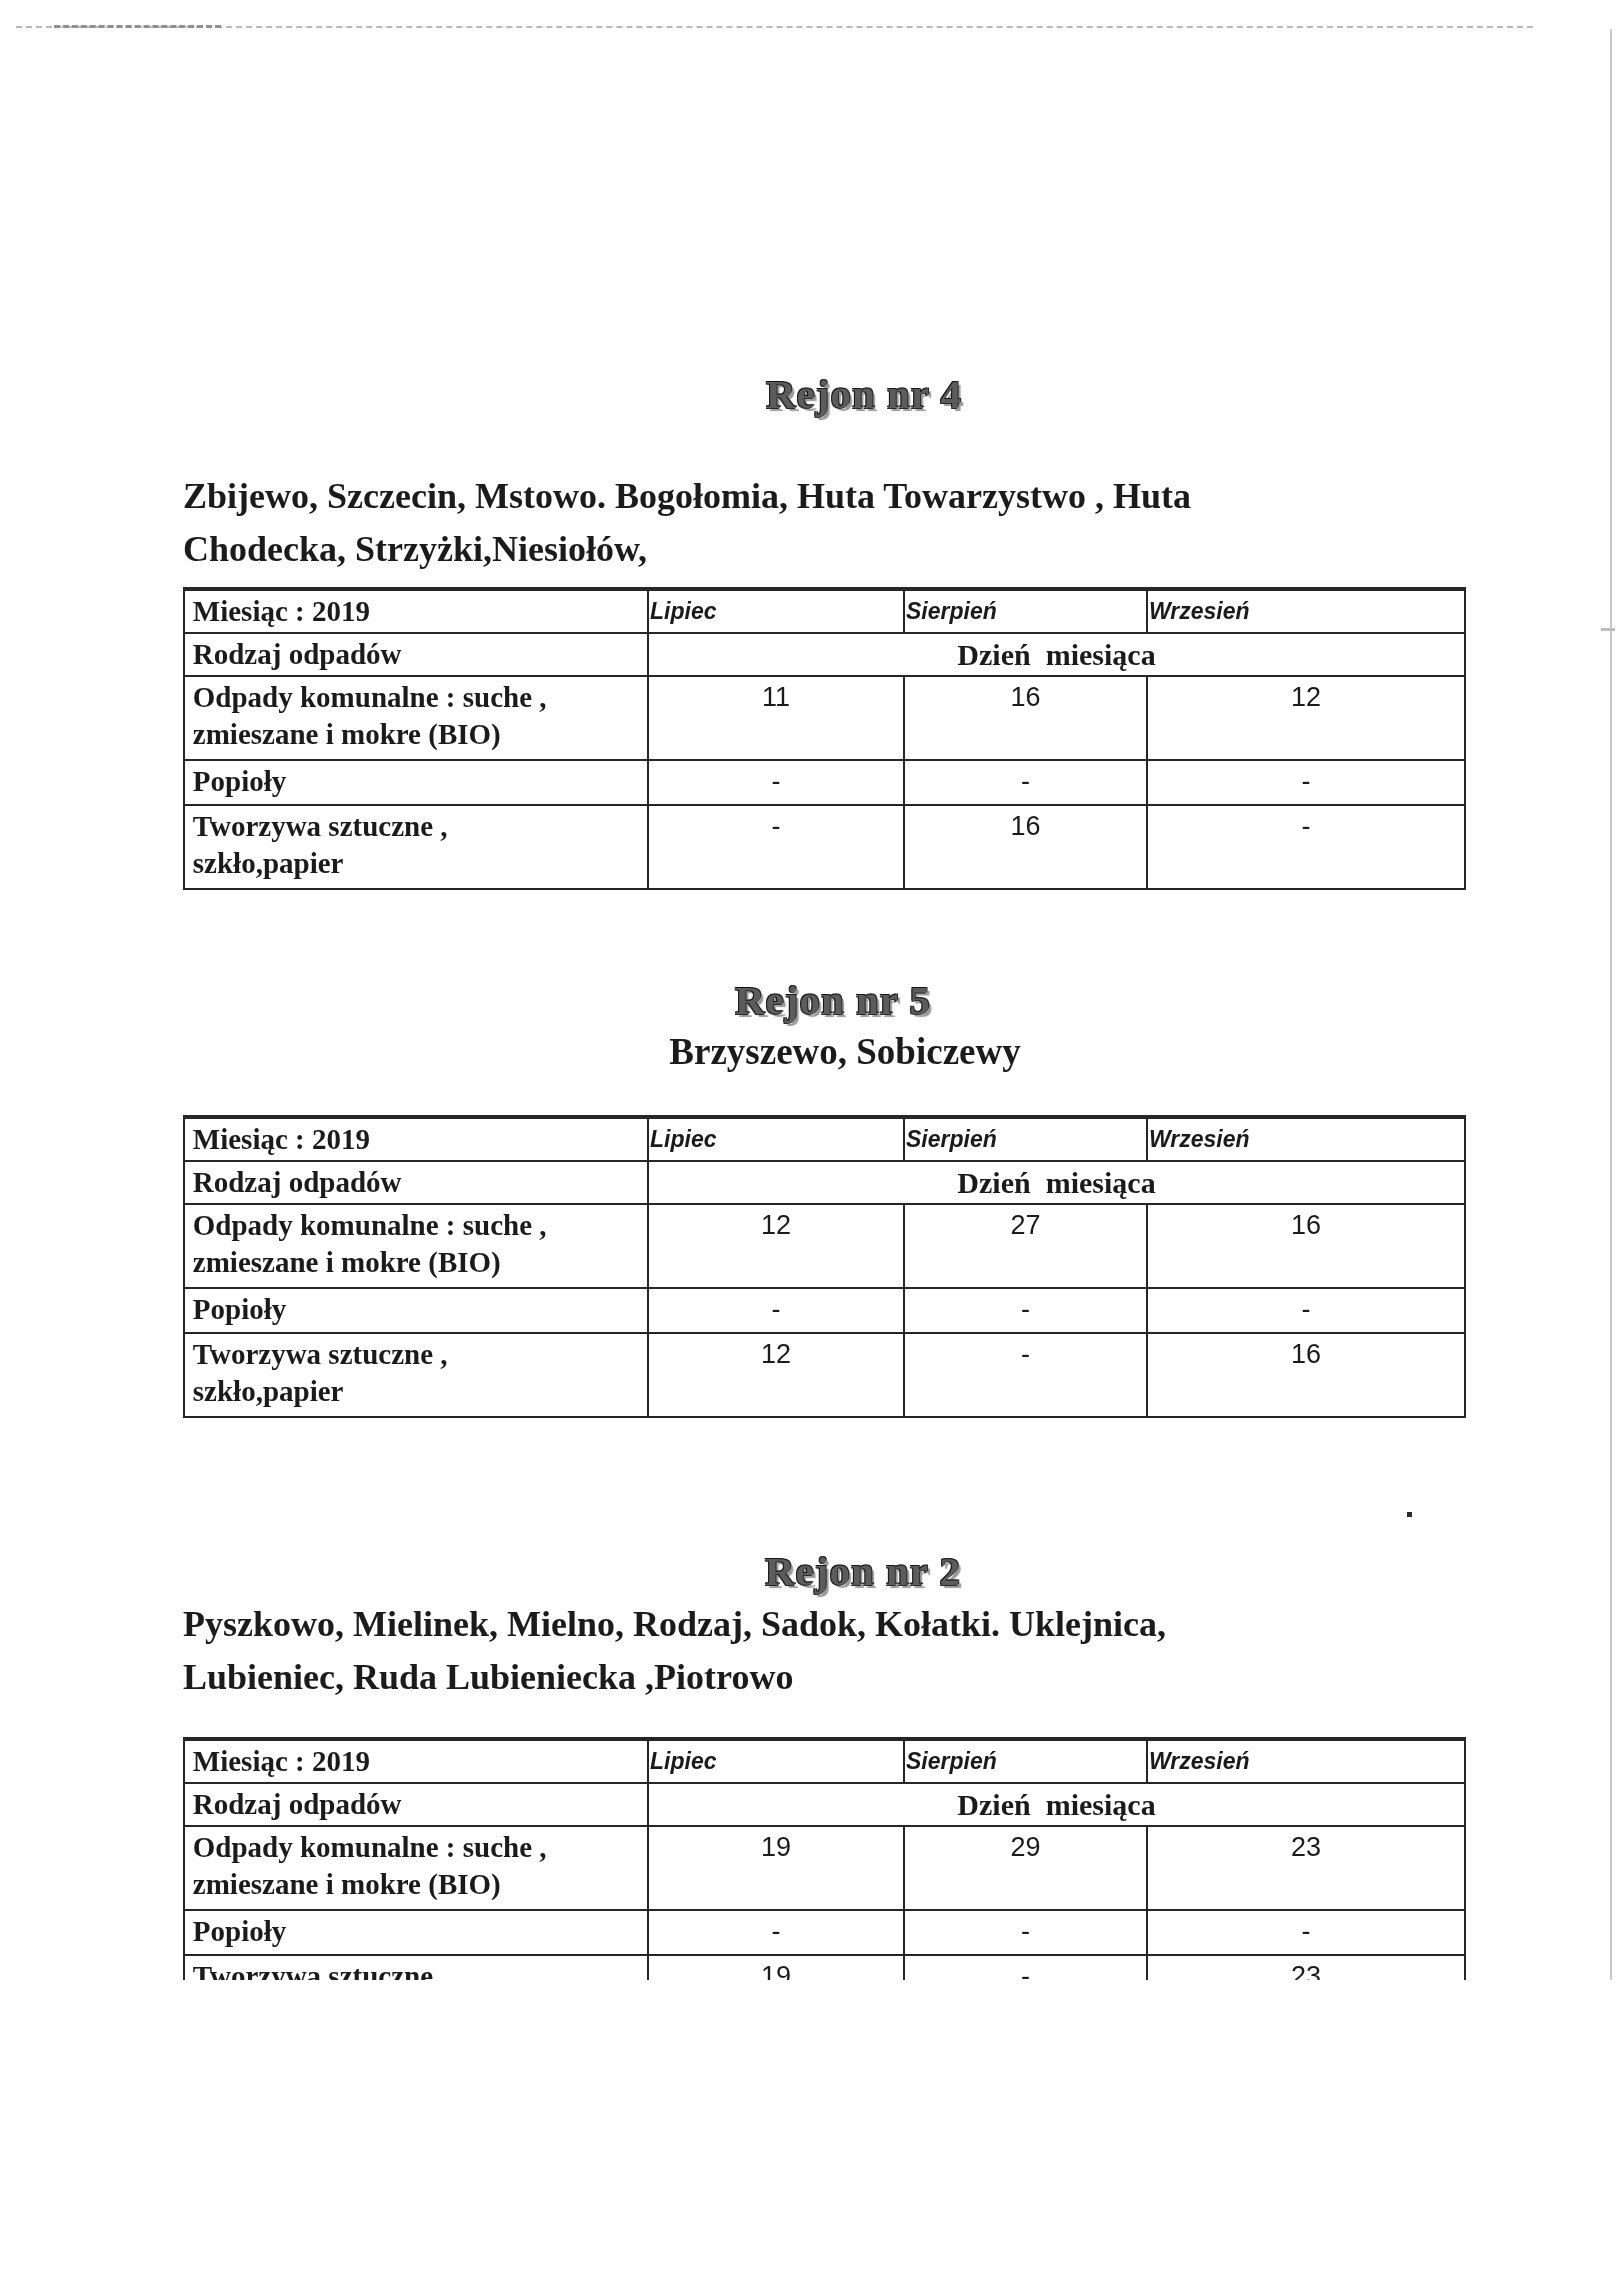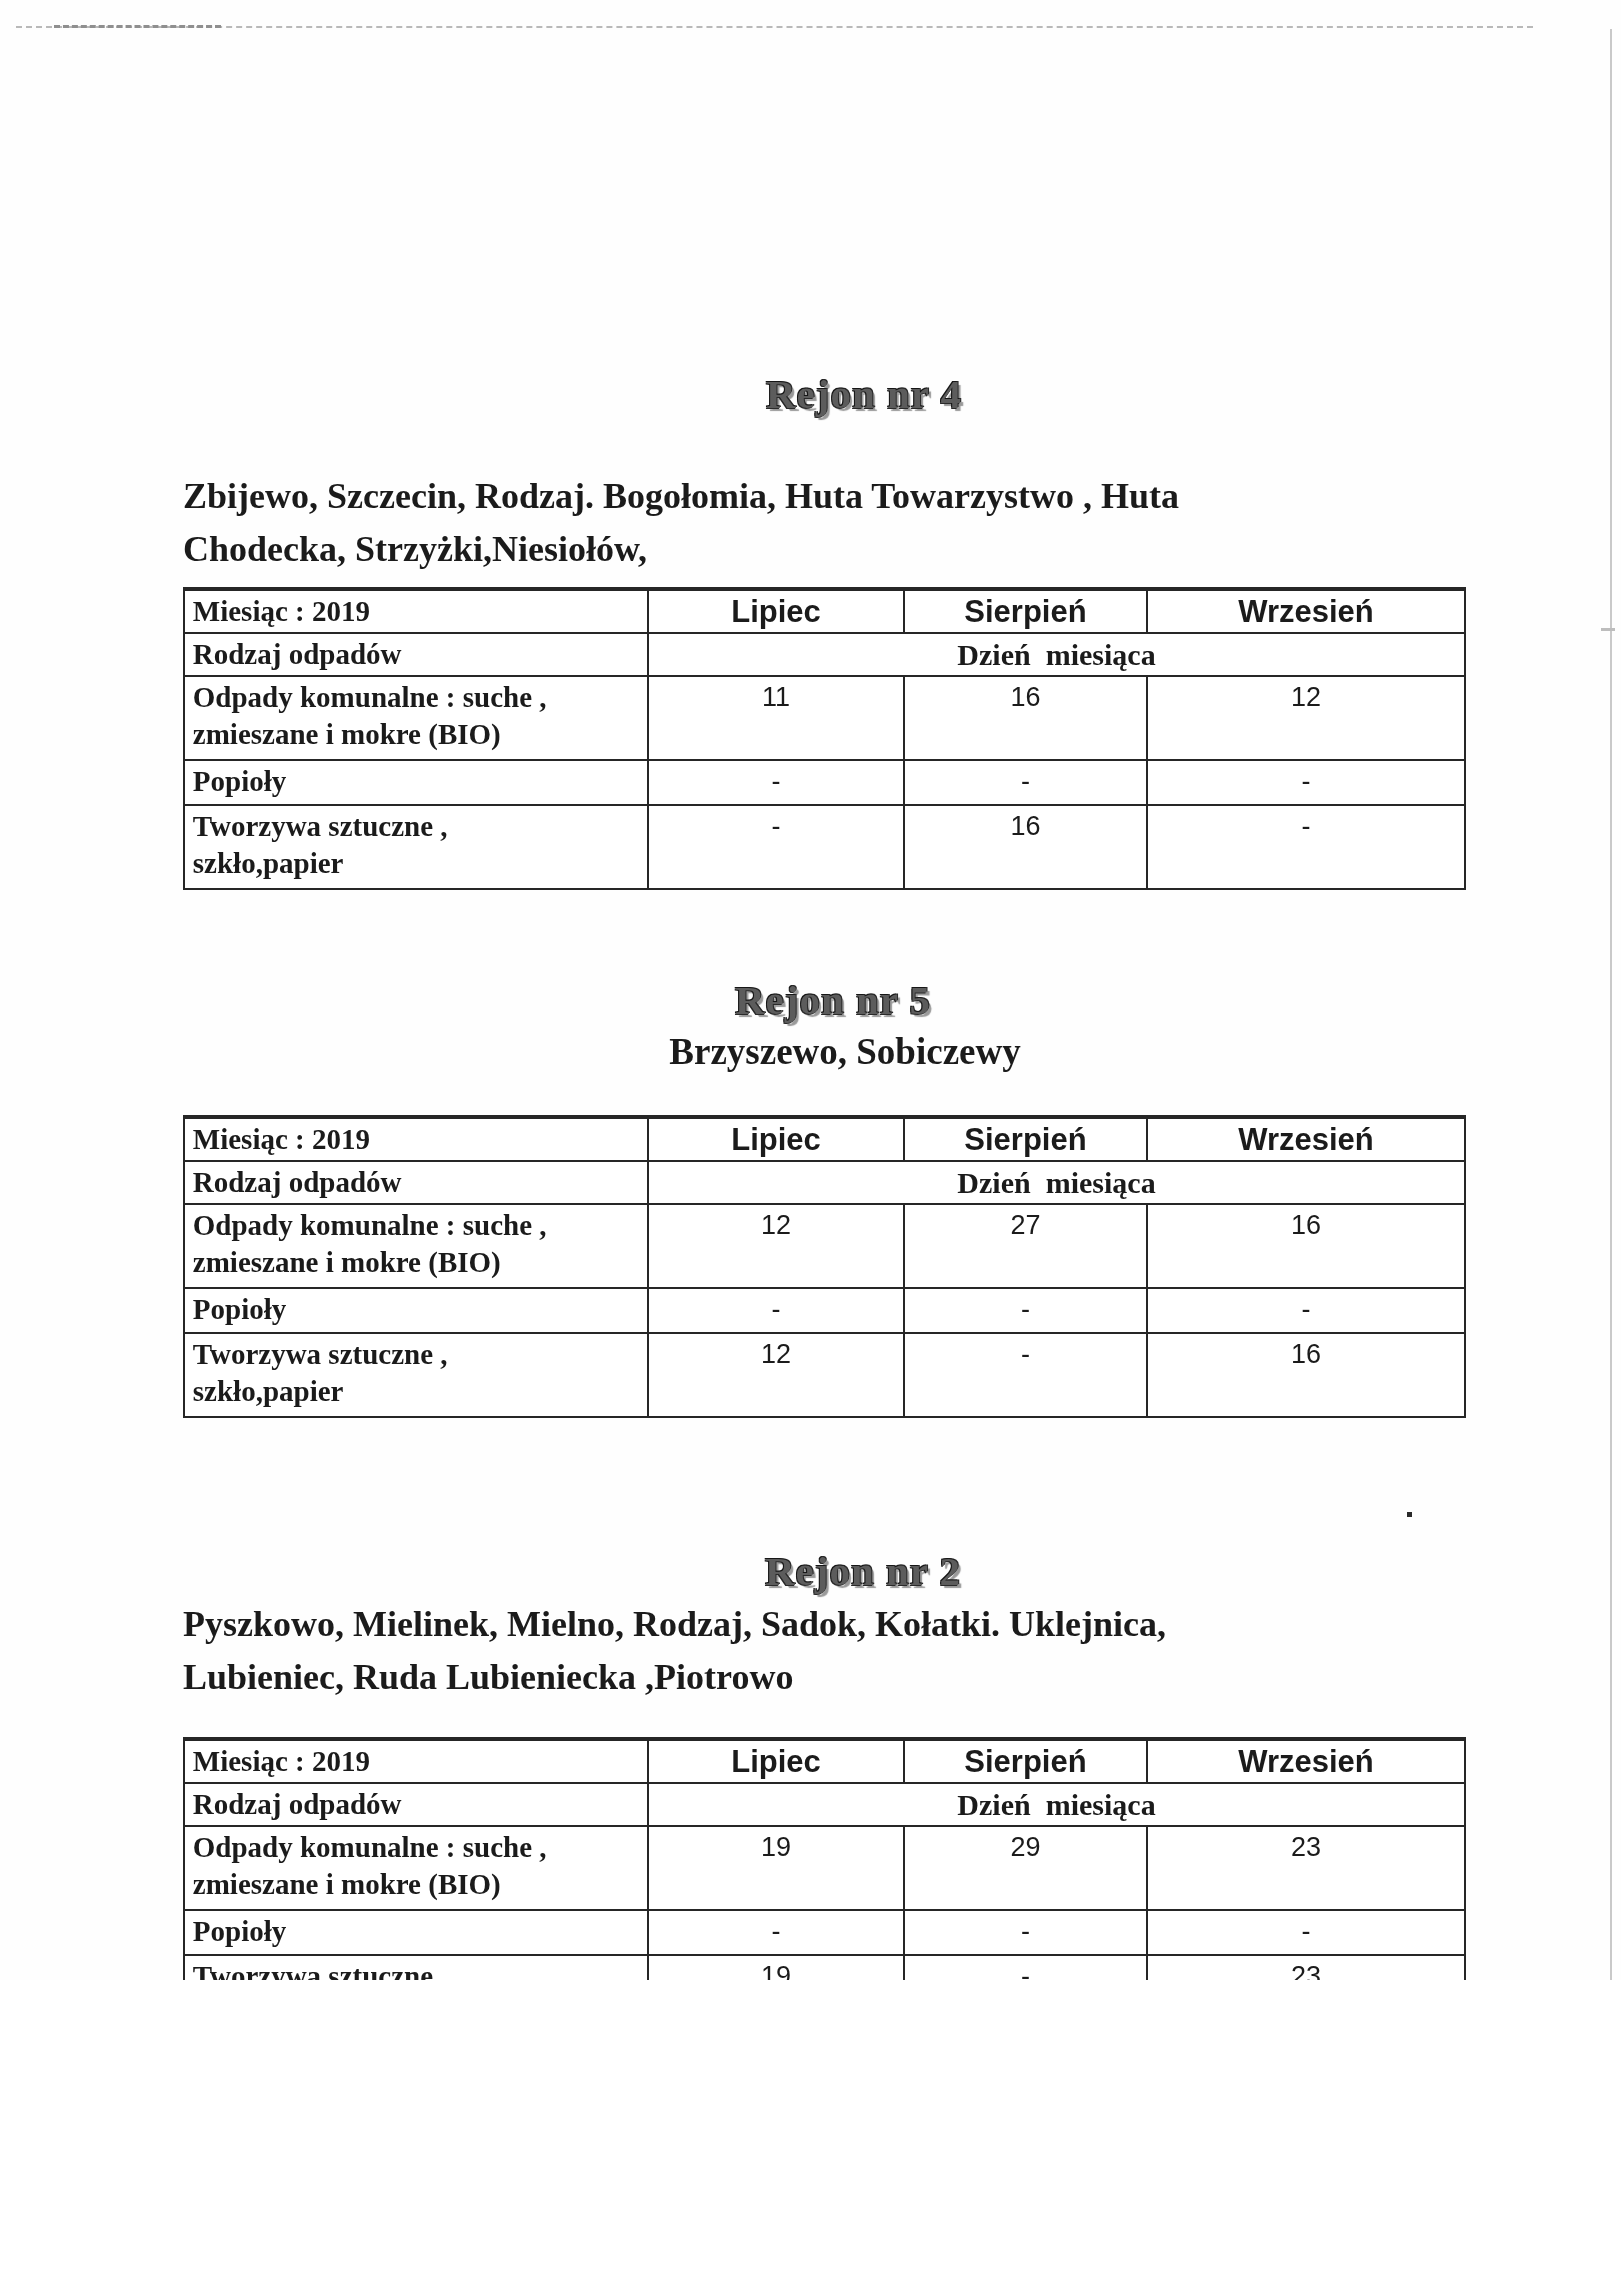--- a/index.html
+++ b/index.html
@@ -54,22 +54,23 @@
     overflow:hidden;
   }
   .waste-table tr.first-row td { border-top-width:4.9px; }
   .label-cell {
     font-family:"Liberation Serif", serif; font-weight:bold;
     font-size:29px; line-height:37px;
     padding:2px 5.9px 2px 7.8px; vertical-align:top; white-space:pre-line;
   }
   .month-cell {
     font-family:"Liberation Sans", sans-serif; font-weight:bold;
-    font-size:31px; text-align:center; vertical-align:middle;
+    font-size:23px; vertical-align:middle;
     height:39px;
+    font-style:italic;
   }
   .span-cell {
     font-family:"Liberation Serif", serif; font-weight:bold;
     font-size:30px; text-align:center; vertical-align:middle;
     height:39px; white-space:pre;
   }
   .num-cell {
     font-family:"Liberation Sans", sans-serif; font-weight:500;
     font-size:27px; text-align:center; vertical-align:top;
     padding-top:5px;
@@ -83,21 +84,21 @@
 <div class="page">
 
   <div class="top-dotted-line"></div>
   <div class="top-dotted-dark"></div>
   <div class="right-line"></div>
   <div class="right-tick"></div>
   <div class="speck"></div>
 
   <div class="rejon-title" style="left:864px; top:370px;">Rejon nr 4</div>
 
-  <div class="villages" style="top:470px;">Zbijewo, Szczecin, Rodzaj. Bogołomia, Huta Towarzystwo , Huta
+  <div class="villages" style="top:470px;">Zbijewo, Szczecin, Mstowo. Bogołomia, Huta Towarzystwo , Huta
 Chodecka, Strzyżki,Niesiołów,</div>
 
   <table class="waste-table" style="top:587px;">
     <colgroup>
         <col style="width:464px">
         <col style="width:256px">
         <col style="width:243px">
         <col style="width:318px">
       </colgroup>
     <tbody>

